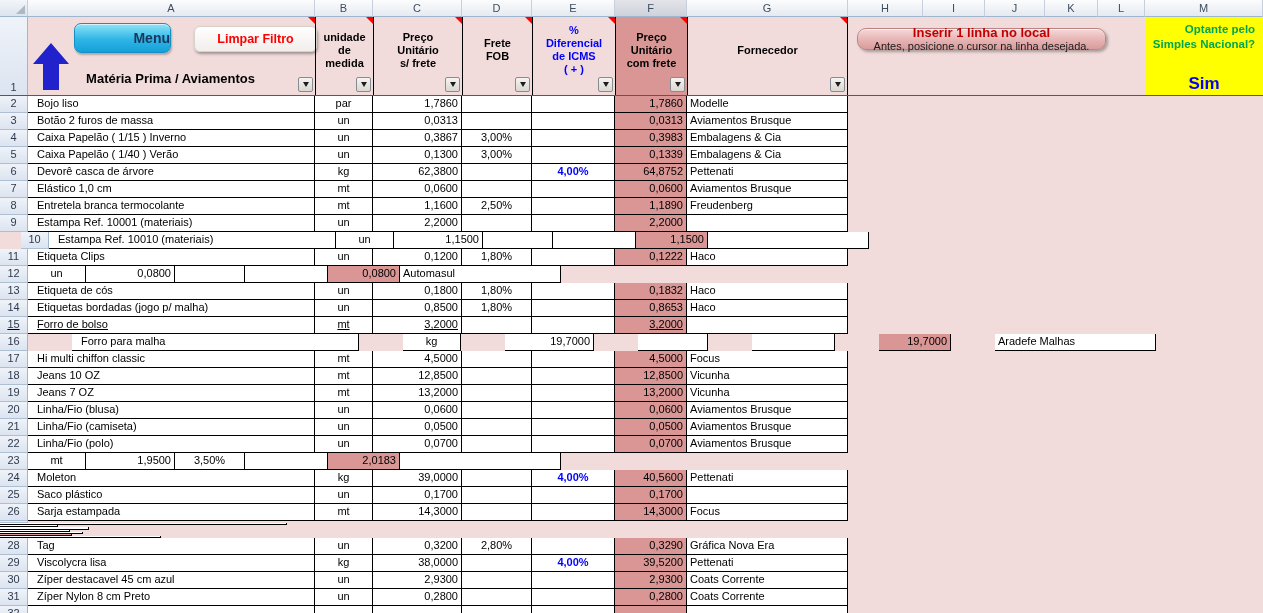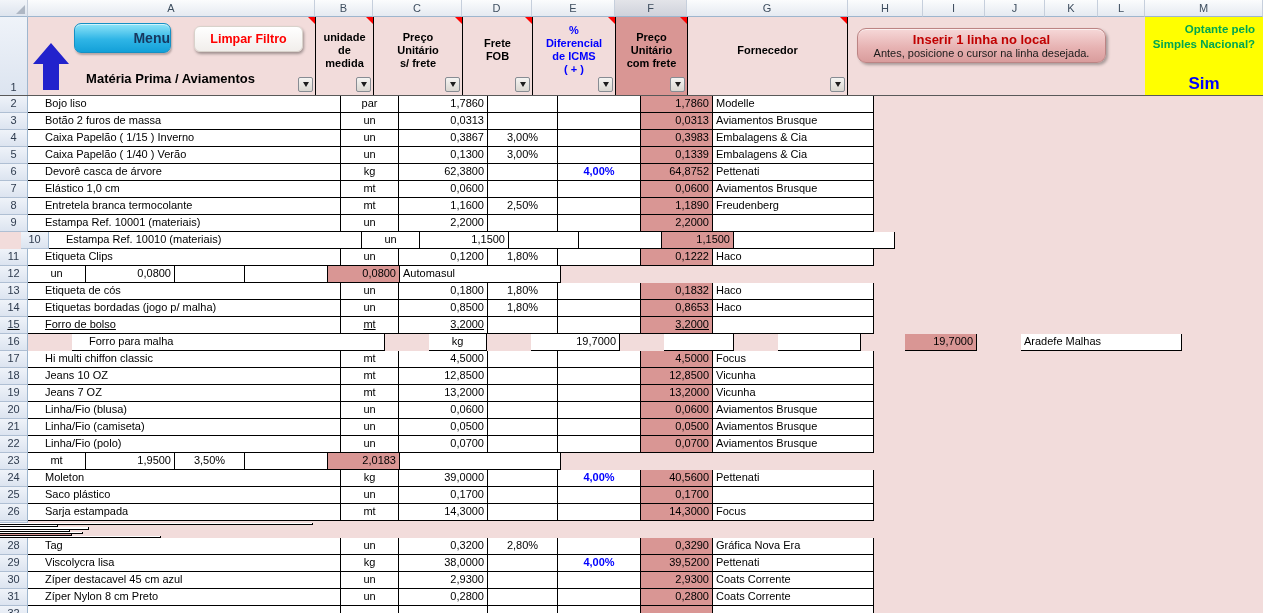--- a/index.html
+++ b/index.html
@@ -34,48 +34,48 @@
     background:linear-gradient(#F5F4F2,#DBD7D1); border:1px solid #878C93; border-radius:2px;
     display:flex; align-items:center; justify-content:center; cursor:pointer; }
   .dd::after { content:''; width:0; height:0;
     border-left:3.5px solid transparent; border-right:3.5px solid transparent; border-top:5px solid #1d1d1d; }
   
   .a1 { position:absolute; left:28px; top:0; width:287px; height:78px; }
   .menu-btn { position:absolute; left:46px; top:6px; width:97px; height:30px;
     background:linear-gradient(#8FE4F8,#2FB5E6 55%,#13A0D8); border:1px solid #1590C4; border-radius:7px;
     color:#17375E; font-weight:bold; font-size:14px; font-family:"Liberation Sans",sans-serif;
     box-shadow:inset 0 1px 0 rgba(255,255,255,.6), 1px 2px 2px rgba(0,0,0,.25); cursor:pointer;text-align:right; }
-  .limpar-btn { position:absolute; left:166px; top:9px; width:109px; height:26px;
+  .limpar-btn { position:absolute; left:166px; top:9px; width:123px; height:26px;
     background:linear-gradient(#FFFFFF,#F1EEEB); border:1px solid #D8D2CB; border-radius:6px;
     color:#FF0000; font-weight:bold; font-size:12.5px; font-family:"Liberation Sans",sans-serif;
     box-shadow:1px 2px 3px rgba(0,0,0,.35); cursor:pointer; }
   .sheet-title { position:absolute; left:40px; top:54px; width:205px; text-align:center;
     font-weight:bold; font-size:13px; color:#000; }
   .up-arrow { position:absolute; left:5px; top:26px; }
   
-  .insert-btn { position:absolute; left:857px; top:11px; width:249px; height:35px;
+  .insert-btn { position:absolute; left:857px; top:11px; width:249px; height:22px;
     background:linear-gradient(#F6D8D8,#E7B3B3 55%,#D99C9C); border:1px solid #BC8484; border-radius:9px;
     box-shadow:inset 0 1px 0 rgba(255,255,255,.6), 2px 2px 3px rgba(0,0,0,.3);
     display:flex; flex-direction:column; align-items:center; justify-content:center; cursor:pointer;
     font-family:"Liberation Sans",sans-serif; }
   .insert-btn .t1 { color:#C00000; font-weight:bold; font-size:13px; line-height:15px; }
   .insert-btn .t2 { color:#1a1a1a; font-size:11px; line-height:13px; }
   
   .m1 { position:absolute; left:1145px; top:0; width:118px; height:78px; background:#FFFF00;
     display:flex; flex-direction:column; align-items:center; }
   .m1 .q { margin-top:5px; color:#00A651; font-weight:bold; font-size:11.5px; line-height:15px; text-align:right; white-space:pre-line; }
   .m1 .a { margin-top:auto; margin-bottom:1px; color:#0000FF; font-weight:bold; font-size:17px; }
   
   .grid { position:absolute; top:96px; left:0; width:1263px; }
   .r { position:absolute; left:0; height:17px; display:flex; }
   .cell { height:17px; font-size:11px; line-height:15px; color:#000; background:#fff;
     border-right:1px solid #000; border-bottom:1px solid #000; overflow:hidden; white-space:nowrap; }
   .c-num { width:28px; background:linear-gradient(#EFF3F9,#DCE4F0); border-right:1px solid #9EB6CE;
     border-bottom:1px solid #AFBFD3; color:#2E3B4E; text-align:center; }
-  .c-a { width:313px; padding-left:17px; }
+  .c-a { width:287px; padding-left:9px; }
   .c-b { width:58px; text-align:center; }
   .c-c { width:89px; text-align:right; padding-right:3px; }
   .c-d { width:70px; text-align:center; }
   .c-e { width:83px; text-align:center; color:#0000FF; font-weight:bold; }
   .c-f { width:72px; text-align:right; padding-right:3px; background:#D99694; }
   .c-g { width:161px; padding-left:3px; }
 </style>
 </head>
 <body>
 

